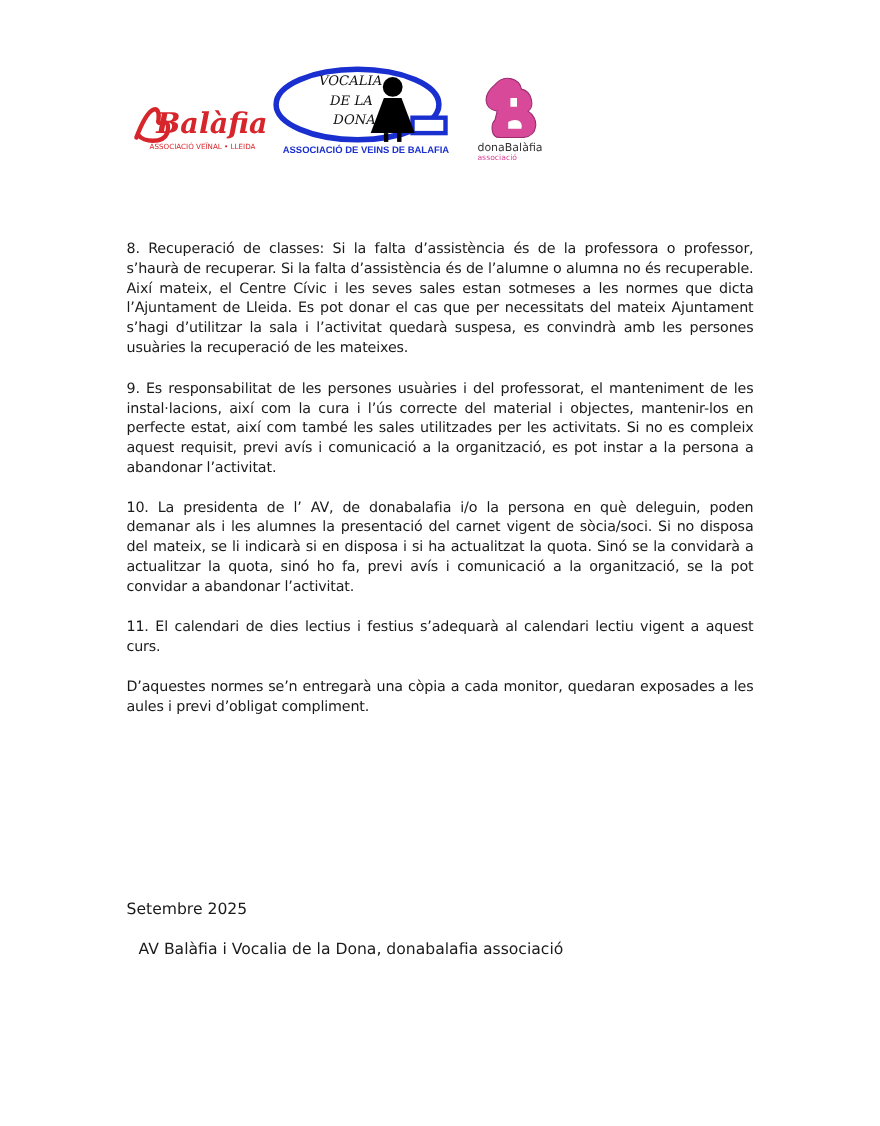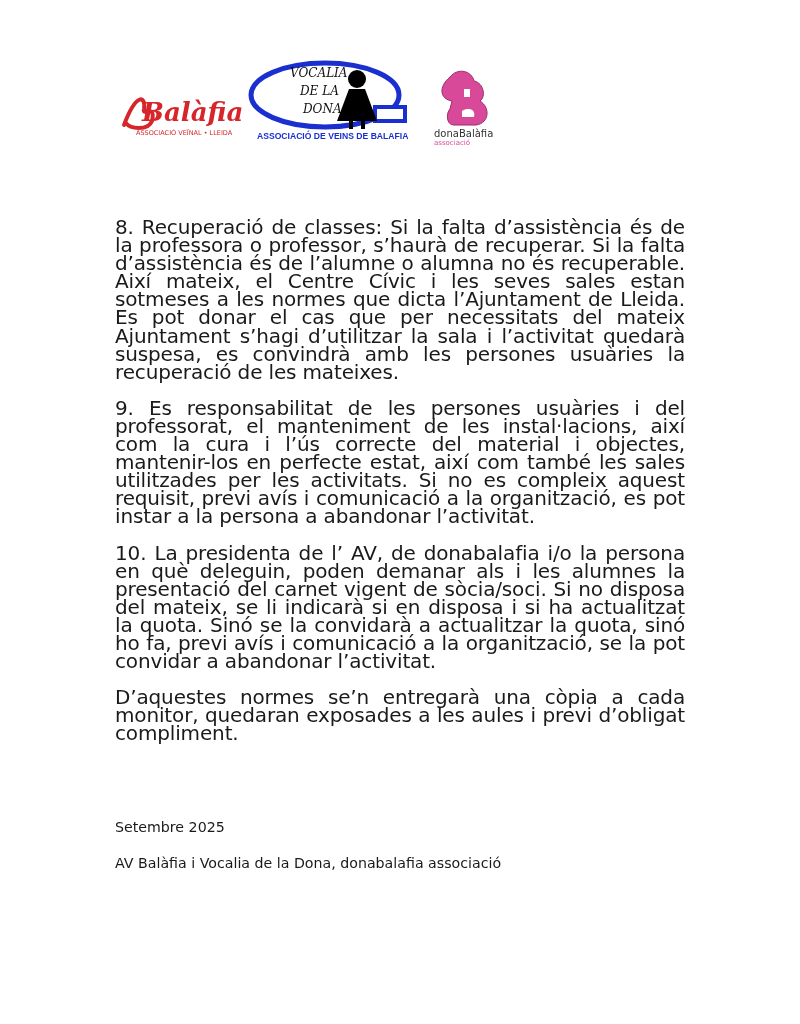--- a/index.html
+++ b/index.html
@@ -7,26 +7,26 @@
     width: 800px; height: 1024px; background: #ffffff; position: relative; overflow: hidden;
     font-family: "DejaVu Sans", sans-serif; color: #1a1a1a;
   }
   .logos { position: absolute; top: 55px; left: 110px; width: 420px; height: 100px; }
   .logo { position: absolute; }
   #logo-balafia { left: 6px; top: 28px; width: 130px; height: 60px; }
   #logo-vocalia { left: 135px; top: 0px; width: 170px; height: 90px; }
   #logo-dona { left: 318px; top: 12px; width: 90px; height: 80px; }
   .content {
     position: absolute; left: 115px; top: 218px; width: 570px;
-    font-size: 20px; line-height: 18.1px; text-align: justify;
+    font-size: 13px; line-height: 18.1px; text-align: justify;
     letter-spacing: -0.15px;
   }
   .para { margin: 0 0 18px 0; }
   .closing-date { position: absolute; left: 115px; top: 819px; font-size: 14.2px; }
-  .closing-sign { position: absolute; left: 115px; top: 855px; font-size: 14.2px; }
+  .closing-sign { position: absolute; left: 126px; top: 855px; font-size: 14.2px; }
   .bal-text { font-family: "DejaVu Serif", serif; font-style: italic; }
 </style>
 </head>
 <body>
 
 <div class="logos">
   <svg id="logo-balafia" class="logo" viewBox="0 0 130 60">
     <path d="M8 42 C 20 10, 30 12, 28 26 C 26 34, 40 20, 36 38 C 32 48, 14 46, 10 40" fill="none" stroke="#d7262b" stroke-width="4" stroke-linecap="round"></path>
     <text class="bal-text" x="26" y="38" font-size="26" fill="#d7262b" font-weight="bold">Balàfia</text>
     <text x="20" y="52" font-size="6.5" fill="#d7262b" font-family="DejaVu Sans, sans-serif">ASSOCIACIÓ VEÏNAL • LLEIDA</text>
@@ -51,17 +51,18 @@
     <path d="M34 44 C 40 40, 48 42, 46 50 L 34 50 Z" fill="#ffffff"></path>
     <text x="6" y="70" font-size="10" fill="#333" font-family="DejaVu Sans, sans-serif">donaBalàfia</text>
     <text x="6" y="78" font-size="7" fill="#d9499a" font-family="DejaVu Sans, sans-serif">associació</text>
   </svg>
 </div>
 
 <div class="content">
   <p class="para">8. Recuperació  de classes: Si la falta d’assistència és de la professora o professor, s’haurà de recuperar. Si la falta d’assistència és de l’alumne o alumna no és recuperable. Així mateix, el Centre Cívic i les seves sales estan sotmeses a les normes que dicta l’Ajuntament de Lleida. Es pot donar el cas que per necessitats del mateix Ajuntament s’hagi d’utilitzar la sala i l’activitat quedarà suspesa, es convindrà amb les persones usuàries la recuperació de les mateixes.</p>
   <p class="para">9. Es responsabilitat de les persones usuàries i del professorat, el manteniment de les instal·lacions, així com la cura i l’ús correcte del material i objectes, mantenir-los en perfecte estat, així com també les sales utilitzades per les activitats. Si no es compleix aquest requisit, previ avís i comunicació  a la organització,  es pot instar a la persona a abandonar l’activitat.</p>
   <p class="para">10. La presidenta de l’ AV, de donabalafia i/o la persona en què deleguin, poden demanar als i les alumnes la presentació del carnet vigent de sòcia/soci.  Si no disposa del mateix, se li indicarà si en disposa i si ha actualitzat la quota.  Sinó se la convidarà a actualitzar la quota, sinó ho fa, previ avís i comunicació a la organització,  se la pot convidar a abandonar l’activitat.</p>
+  <p class="para">11. El calendari de dies lectius i festius s’adequarà al calendari lectiu vigent a aquest curs.</p>
   <p class="para">D’aquestes normes se’n entregarà una còpia a cada monitor, quedaran exposades a les aules i previ d’obligat compliment.</p>
 </div>
 
 <div class="closing-date">Setembre 2025</div>
 <div class="closing-sign">AV Balàfia i Vocalia de la Dona, donabalafia associació</div>
 
 </body></html>

